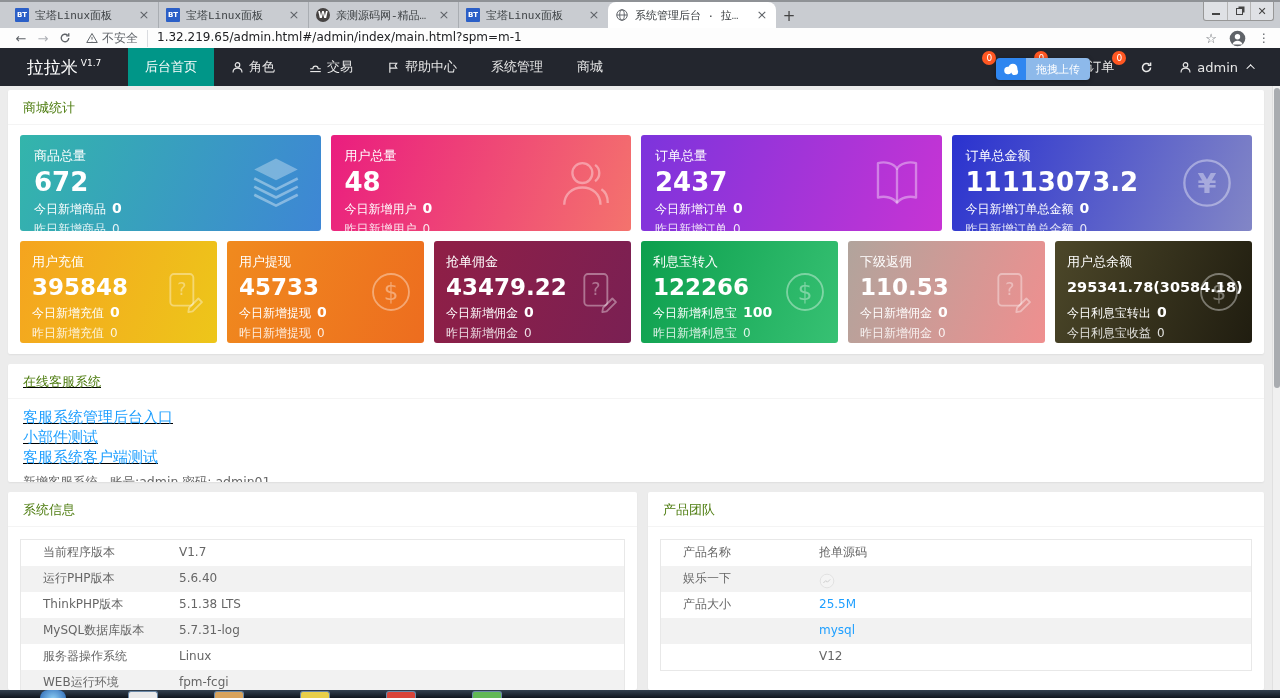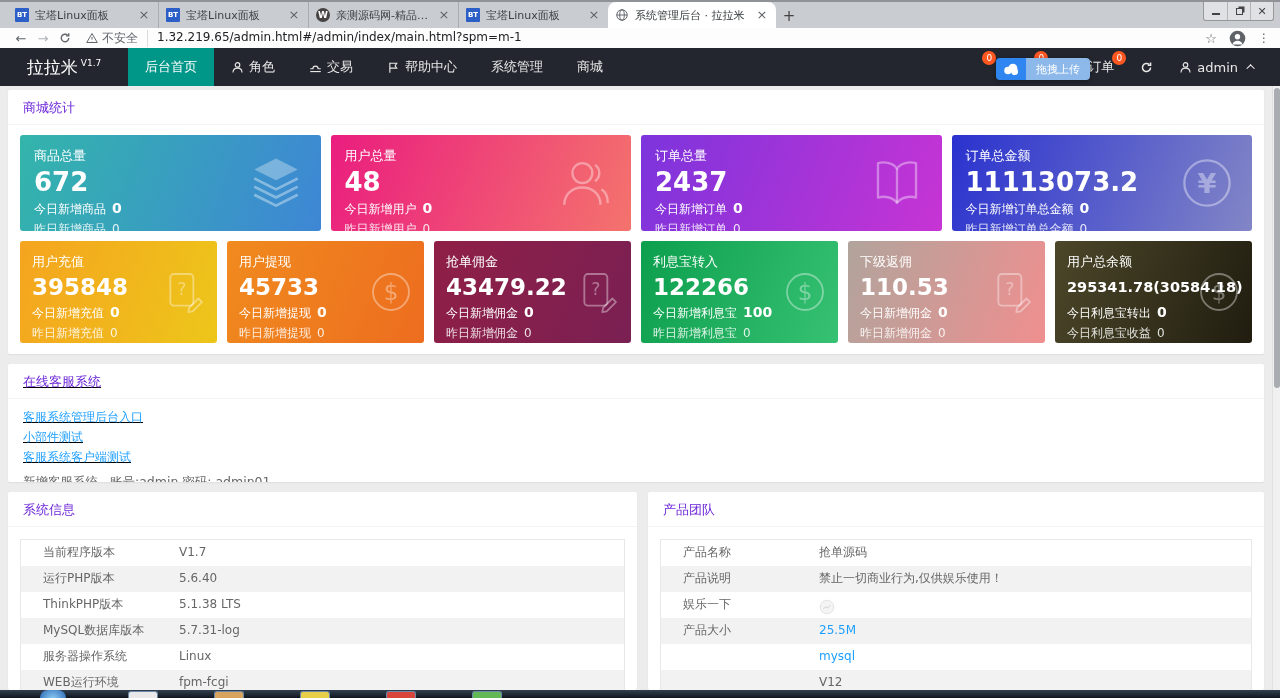--- a/index.html
+++ b/index.html
@@ -4,21 +4,21 @@
 <style>
   * { box-sizing: border-box; margin: 0; padding: 0; }
   html,body { width:1280px; height:698px; overflow:hidden; }
   body { font-family:"DejaVu Sans","Liberation Sans",sans-serif; background:#ececec; position:relative; font-size:13px; }
 
   
   .tabstrip { height:28px; background:#c9ccd1; border-top:2px solid #8f9296; display:flex; align-items:flex-end; padding-left:8px; position:relative; }
   .tab { height:26px; width:150px; display:flex; align-items:center; padding:0 7px; font-size:11px; color:#3c4043; position:relative; cursor:default; }
   .tab + .tab { border-left:1px solid #a9adb2; }
   .tab.active { background:#fff; border-radius:8px 8px 0 0; width:168px; border-left:none; }
-  .tab .t-title { flex:1; white-space:nowrap; overflow:hidden; text-overflow:ellipsis; margin:8px 6px; }
+  .tab .t-title { flex:1; white-space:nowrap; overflow:hidden; text-overflow:ellipsis; margin:8px 6px;font-family:Liberation Mono, monospace; }
   .tab .t-close { width:14px; text-align:center; color:#5f6368; font-size:13px; line-height:14px; border-radius:7px; }
   .fav { width:14px; height:14px; flex:none; display:flex; align-items:center; justify-content:center; }
   .fav.bt { background:#2b5fc7; border-radius:1px; color:#fff; font-size:7px; font-weight:bold; }
   .fav.wp { background:#464342; border-radius:50%; color:#fff; font-size:9px; font-weight:bold; }
   .fav svg { width:14px; height:14px; }
   .newtab { width:26px; height:24px; display:flex; align-items:center; justify-content:center; font-size:15px; color:#444; }
   .winctl { position:absolute; top:0; right:6px; height:19px; display:flex; background:#dfe1e5; border:1px solid #979797; border-top:none; border-radius:0 0 3px 3px; z-index:20; }
   .winbtn { width:23px; display:flex; align-items:center; justify-content:center; color:#333; }
   .winbtn + .winbtn { border-left:1px solid #b5b5b5; }
   .ic-min { width:8px; height:2px; background:#444; margin-top:6px; }
@@ -51,39 +51,39 @@
   .badge { position:absolute; top:3px; right:1px; min-width:14px; height:14px; border-radius:8px; background:var(--badge); color:#fff; font-size:9px; display:flex; align-items:center; justify-content:center; padding:0 3px; }
   .caret-up { width:6px; height:6px; border-left:1.5px solid #fff; border-top:1.5px solid #fff; transform:rotate(45deg) translateY(2px); margin-left:6px; }
   .overlay-pill { position:absolute; left:996px; top:10px; height:22px; display:flex; border-radius:4px; overflow:hidden; box-shadow:0 1px 4px rgba(0,0,0,.35); z-index:8; }
   .overlay-ic { width:30px; background:#2f86f0; display:flex; align-items:center; justify-content:center; }
   .overlay-ic svg { width:18px; height:14px; }
   .overlay-lb { background:#8db9ea; color:#fff; font-size:11px; display:flex; align-items:center; padding:0 10px; white-space:nowrap; }
 
   
   .content { position:absolute; top:86px; left:0; right:8px; bottom:8px; padding:4px 8px 0; overflow:hidden; }
   .panel { background:#fff; border-radius:2px; box-shadow:0 1px 2px rgba(0,0,0,.06); margin-bottom:10px; overflow:hidden; }
-  .panel-head { height:35px; line-height:35px; padding:0 15px; font-size:13px; color:#6d28d9; border-bottom:1px solid #f4f4f4; }
+  .panel-head { height:35px; line-height:35px; padding:0 15px; font-size:13px; color:#4d7c0f; border-bottom:1px solid #f4f4f4; }
 
   .cards1 { display:grid; grid-template-columns:repeat(4,1fr); gap:10px; padding:10px 12px 0; }
   .cards2 { display:grid; grid-template-columns:repeat(6,1fr); gap:10px; padding:10px 12px 12px; }
   .card { position:relative; border-radius:3px; color:#fff; padding:12px 14px; height:96px; overflow:hidden; }
   .cards2 .card { height:102px; padding:12px 12px; }
   .card-title { font-size:13px; }
   .card-value { font-size:26px; font-weight:bold; margin:2px 0 3px; line-height:30px; }
   .cards2 .card-value { font-size:23px; line-height:28px; }
   .card-value.small { font-size:14.5px; }
   .card-line { font-size:12px; display:flex; align-items:baseline; gap:6px; margin-top:3px; white-space:nowrap; }
   .card-line b { font-size:14px; }
   .card-line.l2 { opacity:.85; }
   .card-icon { position:absolute; right:16px; top:50%; transform:translateY(-50%); width:58px; height:58px; color:rgba(255,255,255,.38); }
   .cards2 .card-icon { width:46px; height:46px; right:10px; }
   .card-icon svg { width:100%; height:100%; display:block; }
 
   .service-body { padding:6px 15px 12px; }
-  .service-link { display:block; color:var(--link); font-size:12px; line-height:16px; margin:4px 0; text-decoration:none; cursor:pointer; }
+  .service-link { display:block; color:var(--link); font-size:15px; line-height:16px; margin:4px 0; text-decoration:none; cursor:pointer; }
   .service-note { color:#666; font-size:12.5px; margin-top:9px; }
 
   .bottom { display:flex; gap:11px; }
   .panel.sys { width:629px; flex:none; margin-bottom:0; }
   .panel.team { flex:1; margin-bottom:0; }
   .info-table { margin:12px; border:1px solid #e8e8e8; font-size:12px; color:#666; }
   .trow { display:flex; height:26px; line-height:25px; }
   .trow:nth-child(even) { background:#f2f2f2; }
   .cell-label { width:158px; padding-left:22px; flex:none; }
   .cell-value { flex:1; }
@@ -507,24 +507,20 @@
         </div>
     </div>
     <div class="panel team" style="height:198px;">
       <div class="panel-head">产品团队</div>
       <div class="info-table" id="team-table">
           <div class="trow">
             <span class="cell-label">产品名称</span>
             <span class="cell-value">抢单源码</span>
           </div>
           <div class="trow">
-            <span class="cell-label">产品说明</span>
-            <span class="cell-value">禁止一切商业行为,仅供娱乐使用！</span>
-          </div>
-          <div class="trow">
             <span class="cell-label">娱乐一下</span>
             <span class="cell-value"><span class="broken-img"><svg viewBox="0 0 20 20">
                   <circle cx="10" cy="10" r="8.5" fill="#f4f4f4" stroke="#ddd"></circle>
                   <path d="M5.5 12.5l3-3 2 2 3.5-3.5" stroke="#ccc" fill="none" stroke-width="1.2"></path>
                 </svg></span></span>
           </div>
           <div class="trow">
             <span class="cell-label">产品大小</span>
             <span class="cell-value blue">25.5M</span>
           </div>

